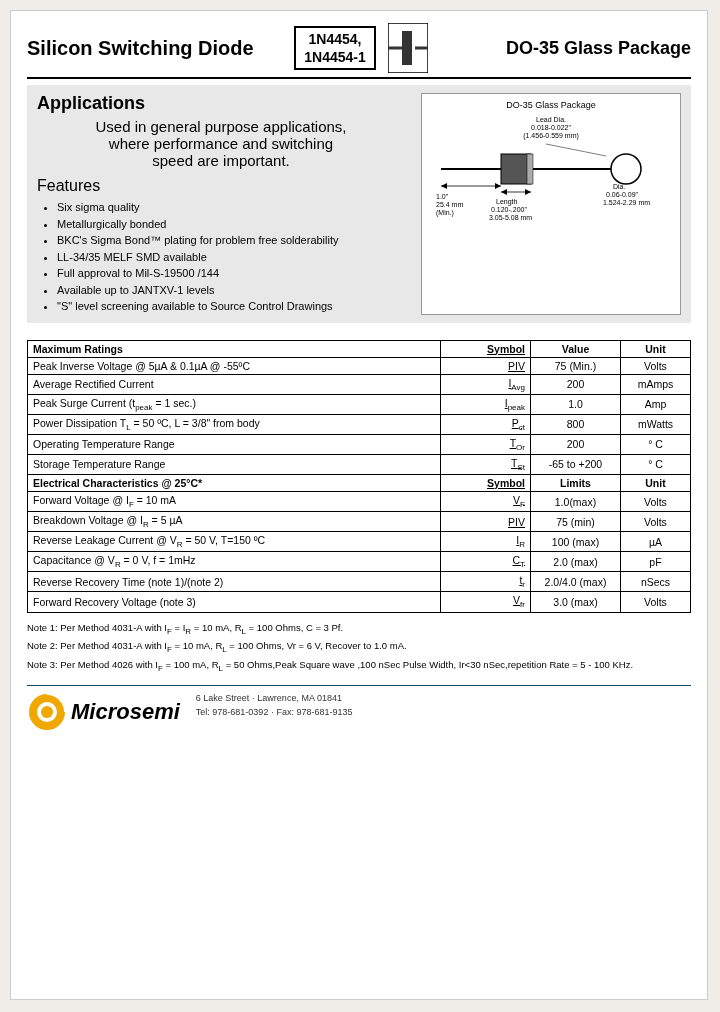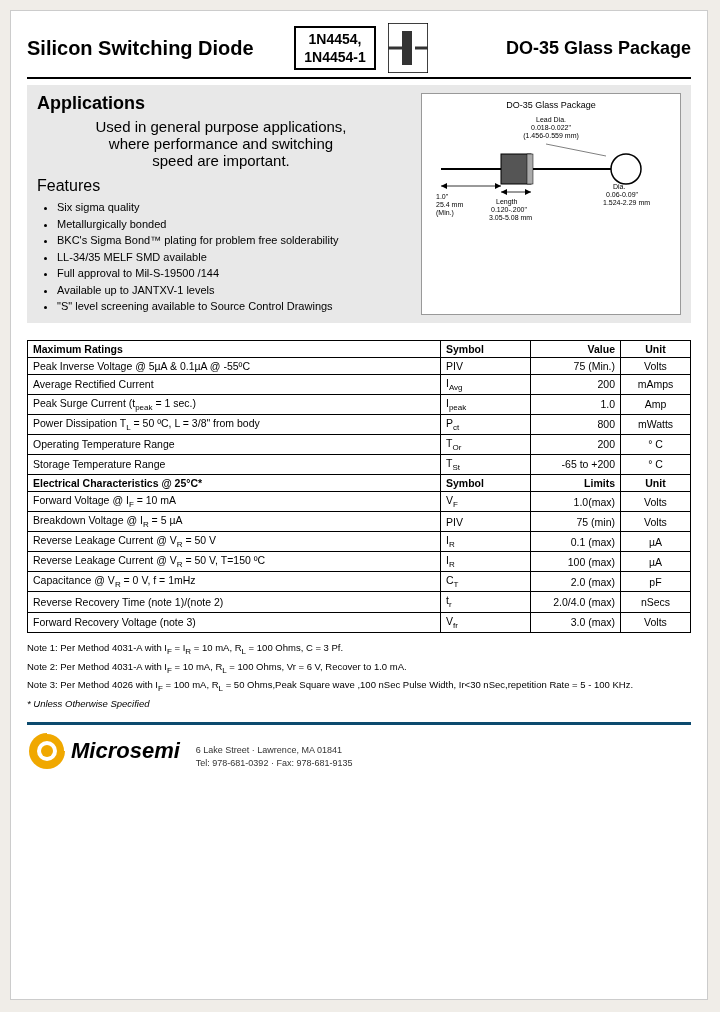--- a/index.html
+++ b/index.html
@@ -115,39 +115,39 @@
     }
     .specs-table th, .specs-table td {
       border: 1px solid #000;
       padding: 2px 5px;
       vertical-align: middle;
     }
     .specs-table .section-header {
       font-weight: bold;
       background: #fff;
     }
-    .specs-table .col-symbol { width: 90px; text-align: left; }
-    .specs-table .col-value { width: 90px; text-align: right; }
+    .specs-table .col-symbol { width: 90px; text-align: right; text-decoration: underline; }
+    .specs-table .col-value { width: 90px; text-align: center; }
     .specs-table .col-unit { width: 70px; text-align: center; }
     .specs-table .col-param { }
     .bold-row td { font-weight: bold; background: #f5f5f5; }
 
     
     .notes {
       font-size: 9.5px;
       line-height: 1.5;
       margin-bottom: 10px;
     }
     .notes p { margin-bottom: 2px; }
 
     
     .footer {
       display: flex;
-      align-items: flex-end;
-      border-top: 3px solid #0c4a6e;
+      align-items: flex-start;
+      border-top: 1px solid #0c4a6e;
       padding-top: 6px;
       margin-top: 4px;
     }
     .logo-area {
       display: flex;
       align-items: center;
       gap: 4px;
     }
     .logo-icon {
       width: 40px;
@@ -318,26 +318,20 @@
       <td class="col-value">1.0(max)</td>
       <td class="col-unit">Volts</td>
     </tr>
     <tr>
       <td>Breakdown Voltage  @ I<sub>R</sub> = 5 µA</td>
       <td class="col-symbol">PIV</td>
       <td class="col-value">75 (min)</td>
       <td class="col-unit">Volts</td>
     </tr>
     <tr>
-      <td>Reverse Leakage Current @ V<sub>R</sub> = 50 V</td>
-      <td class="col-symbol">I<sub>R</sub></td>
-      <td class="col-value">0.1 (max)</td>
-      <td class="col-unit">µA</td>
-    </tr>
-    <tr>
       <td> Reverse Leakage Current @ V<sub>R</sub> = 50 V, T=150 ºC</td>
       <td class="col-symbol">I<sub>R</sub></td>
       <td class="col-value">100  (max)</td>
       <td class="col-unit">µA</td>
     </tr>
     <tr>
       <td>Capacitance @ V<sub>R</sub> = 0 V,   f = 1mHz</td>
       <td class="col-symbol">C<sub>T</sub></td>
       <td class="col-value">2.0  (max)</td>
       <td class="col-unit">pF</td>
@@ -354,21 +348,20 @@
       <td class="col-value">3.0  (max)</td>
       <td class="col-unit">Volts</td>
     </tr>
   </tbody>
     </table>
 
   <div class="notes">
     <p>Note 1:  Per Method 4031-A with I<sub>F</sub> = I<sub>R</sub> = 10 mA, R<sub>L</sub> = 100 Ohms, C = 3 Pf.</p>
     <p>Note 2:  Per Method 4031-A with I<sub>F</sub> =  10 mA, R<sub>L</sub> = 100 Ohms, Vr = 6 V, Recover to 1.0 mA.</p>
     <p>Note 3:  Per Method 4026 with I<sub>F</sub> = 100 mA, R<sub>L</sub> = 50 Ohms,Peak Square wave ,100 nSec Pulse Width, Ir&lt;30 nSec,repetition Rate = 5 - 100 KHz.</p>
-    <p><em> * Unless Otherwise Specified</em></p>
   </div>
 
   <div class="footer">
     <div class="logo-area">
 
       <svg class="logo-icon" viewBox="0 0 40 40">
         <circle cx="20" cy="20" r="18" fill="#f0a800" stroke="none"></circle>
         <circle cx="20" cy="20" r="10" fill="#fff" stroke="none"></circle>
         <circle cx="20" cy="20" r="6" fill="#f0a800" stroke="none"></circle>
 

